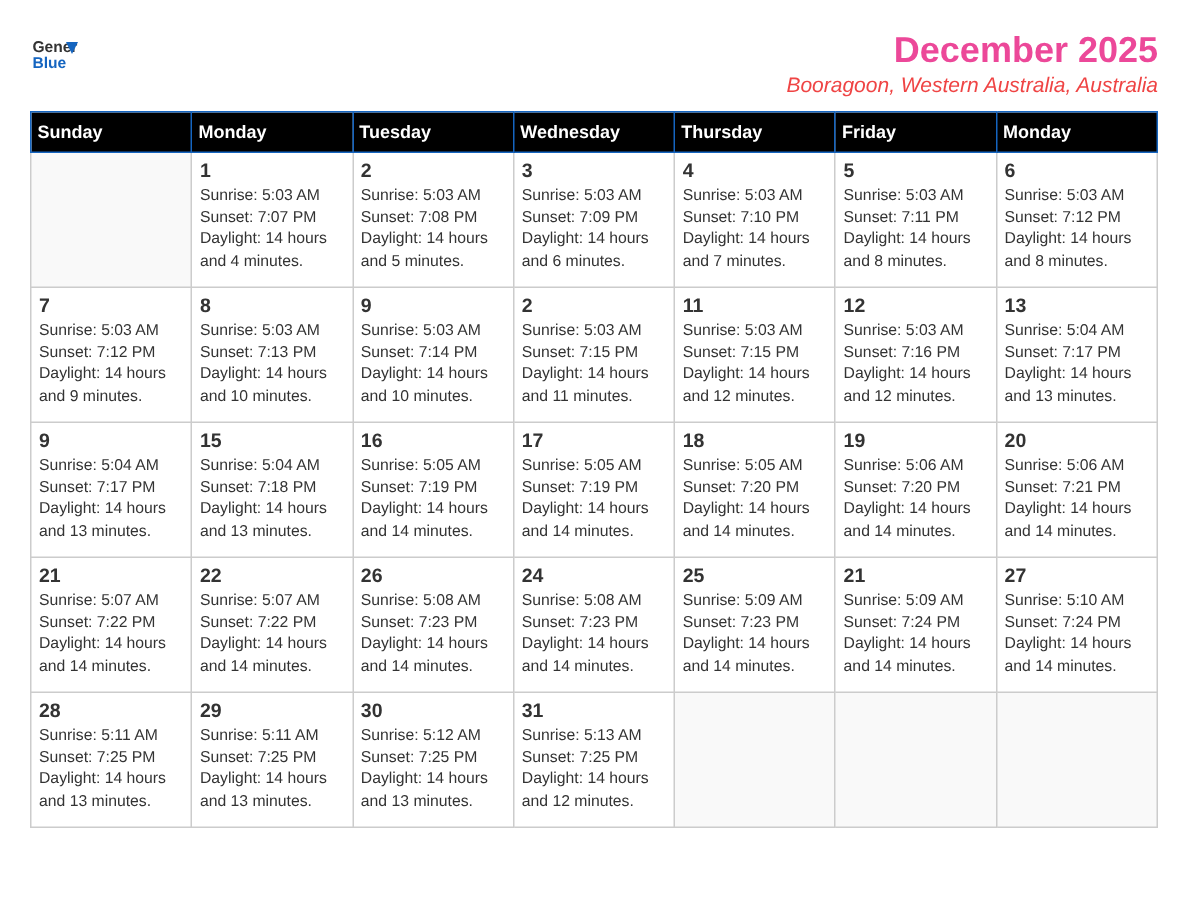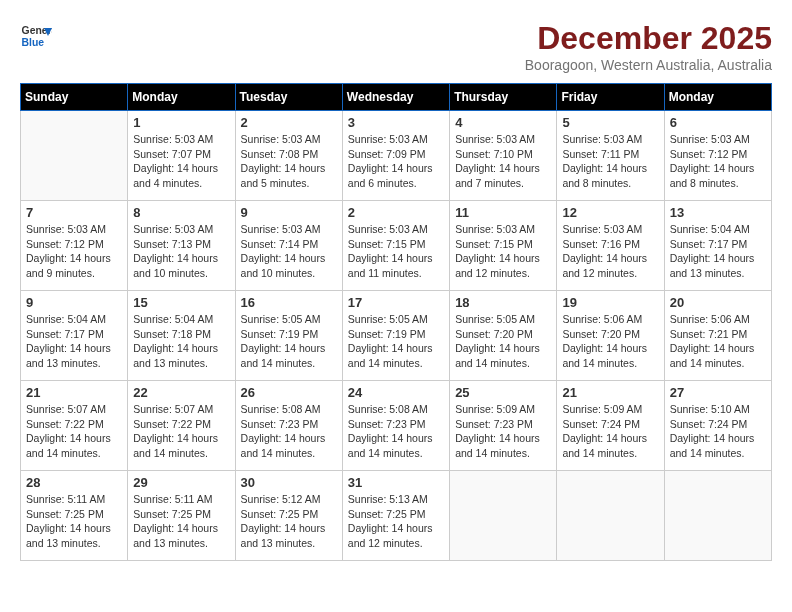--- a/index.html
+++ b/index.html
@@ -22,27 +22,28 @@
       gap: 4px;
     }
     .logo-icon {
       width: 32px;
       height: 32px;
     }
     .title-block {
       text-align: right;
     }
     .month-title {
-      font-size: 32px;
+      font-size: 24px;
       font-weight: bold;
-      color: #7f1d1d;
+      color: #ec4899;
     }
     .location {
       font-size: 14px;
-      color: #737373;
+      color: #ef4444;
+      font-style: italic;
     }
     .calendar {
       width: 100%;
       border-collapse: collapse;
       font-size: 11px;
     }
     .calendar th {
       background: #000000;
       color: #fff;
       padding: 6px 4px;

